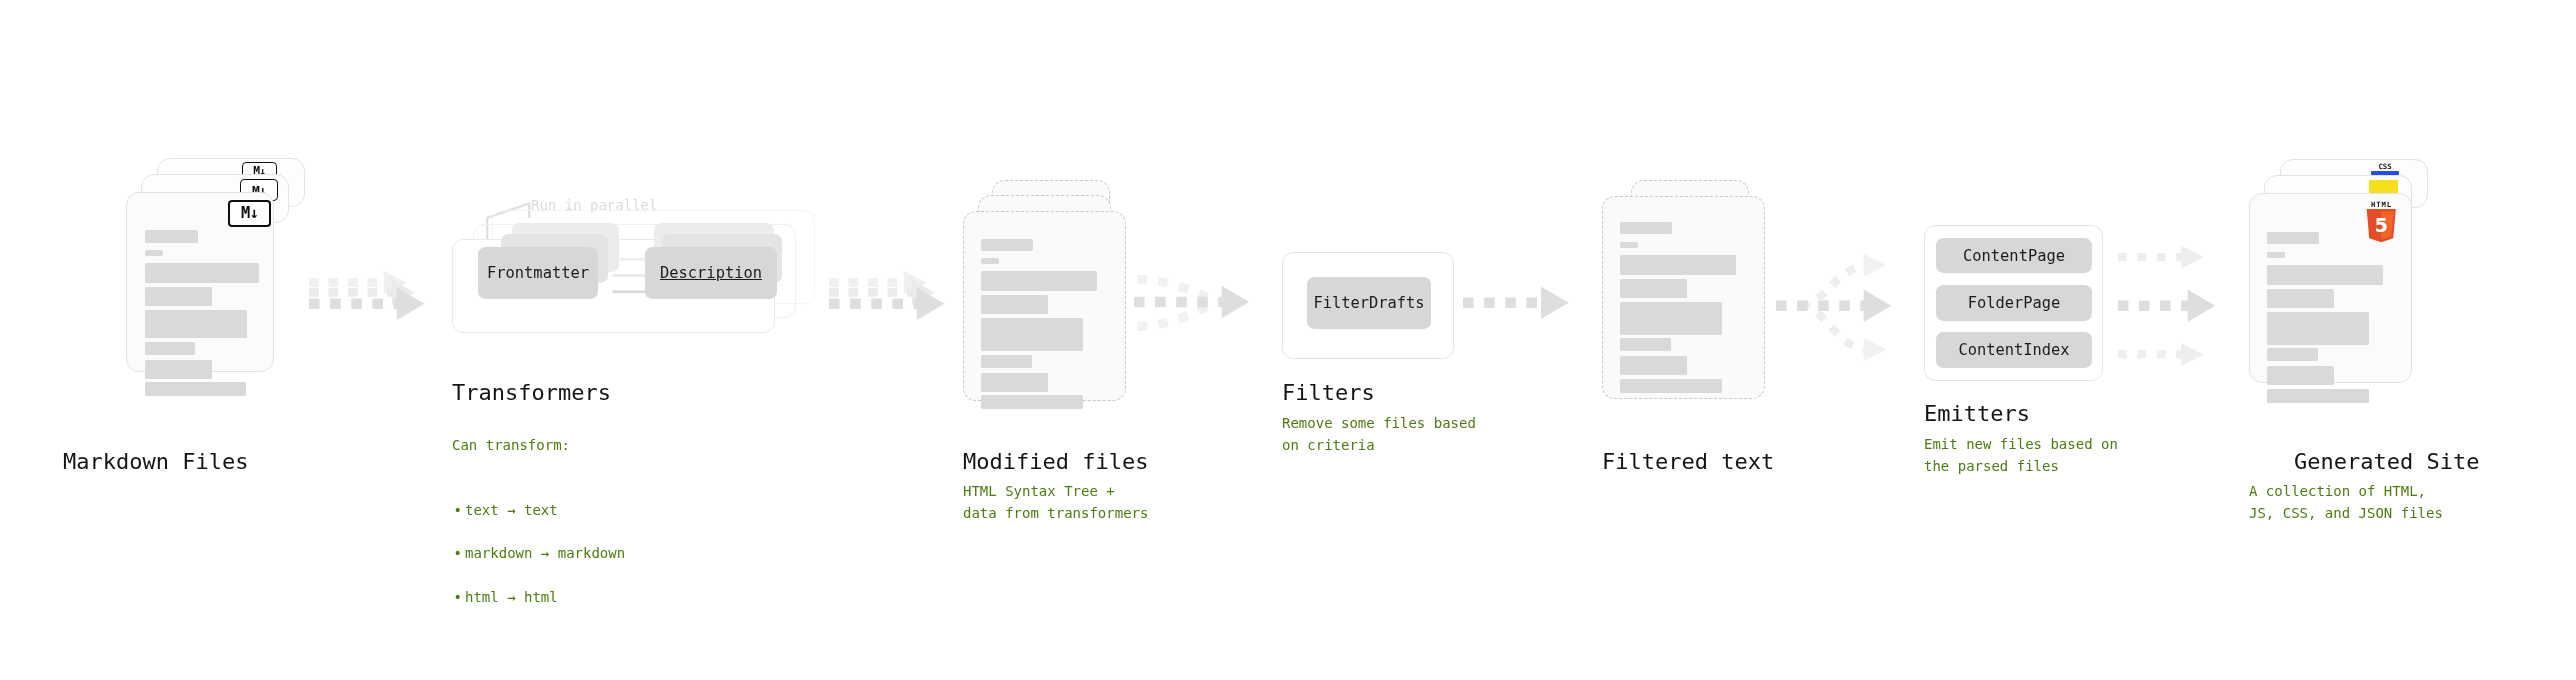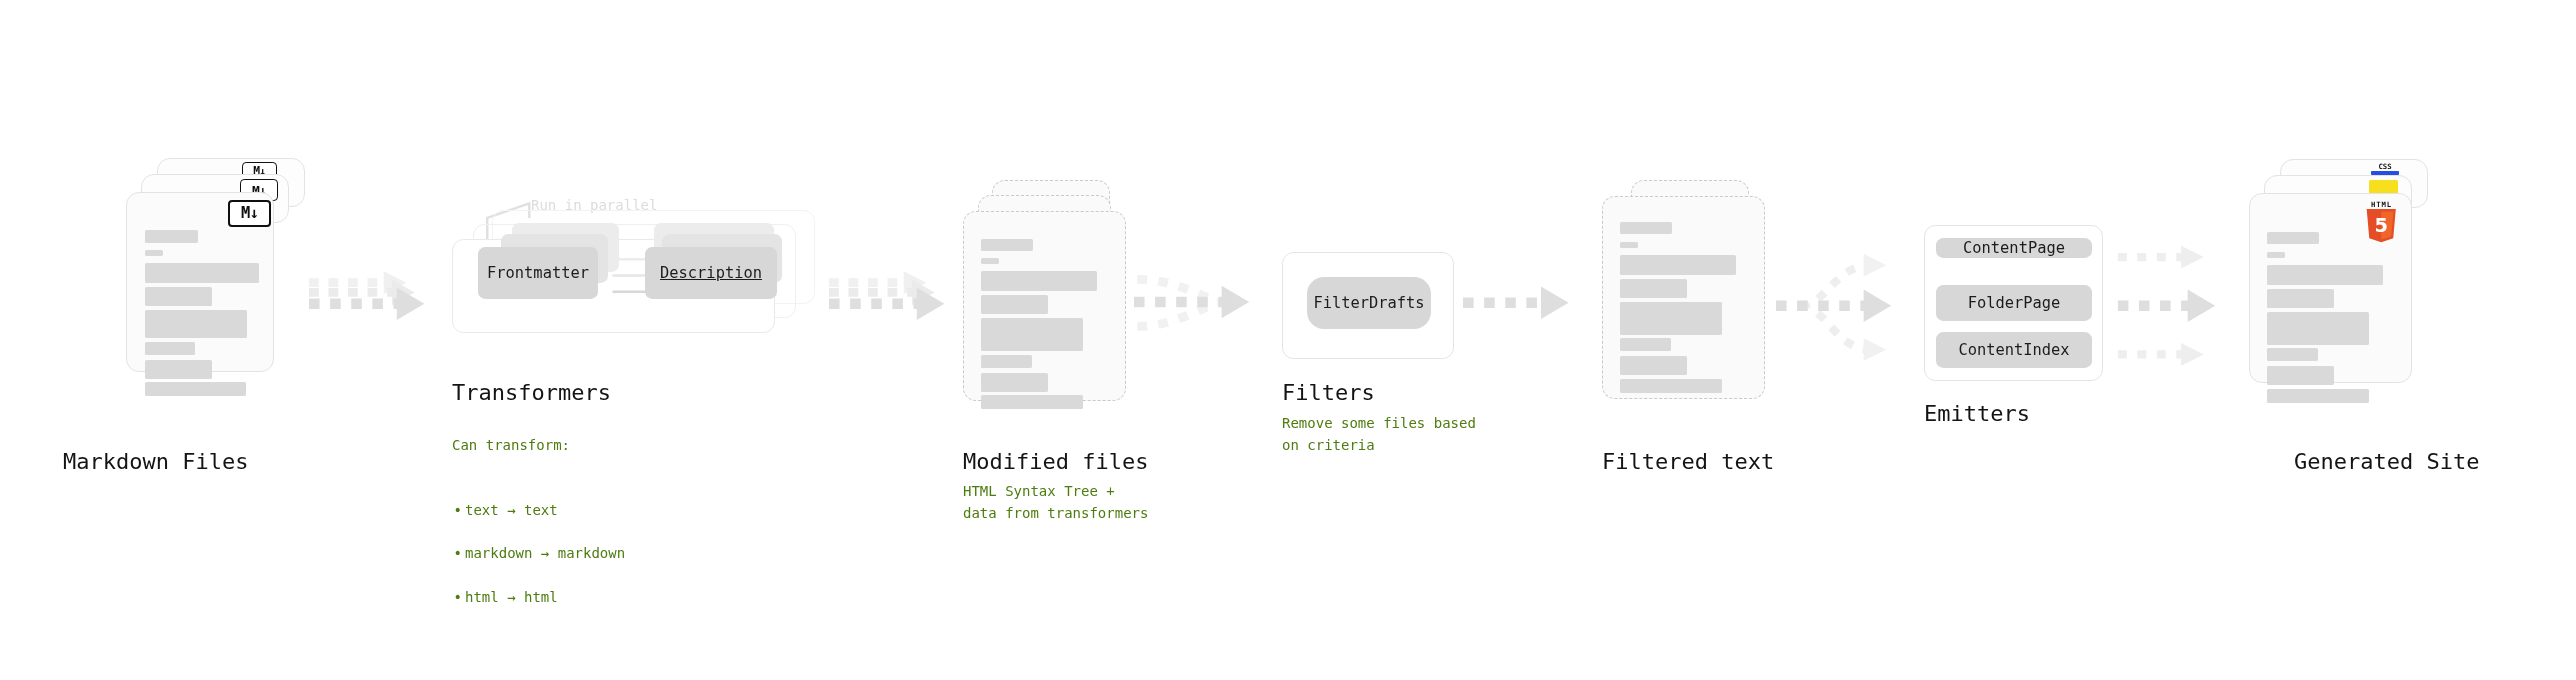--- a/index.html
+++ b/index.html
@@ -222,21 +222,21 @@
 data from transformers</div>
 
   <svg style="left:1134px; top:268px; width:146px; height:73px;" viewBox="0 0 180 90">
     <path d="M4 14 C 50 14, 78 34, 108 42" fill="none" stroke="#f1f1f1" stroke-width="11" stroke-dasharray="12 14"></path>
     <path d="M4 72 C 50 72, 78 50, 108 42" fill="none" stroke="#f1f1f1" stroke-width="11" stroke-dasharray="12 14"></path>
     <line x1="0" y1="42" x2="112" y2="42" stroke="#dedede" stroke-width="13" stroke-dasharray="13 13"></line>
     <polygon points="108,22 142,42 108,62" fill="#dedede"></polygon>
   </svg>
 
   <div class="groupbox" style="left:1282px; top:252px; width:172px; height:107px;"></div>
-  <div class="chip" style="left:1307px; top:277px; width:124px; height:52px;border-radius:17px;">
+  <div class="chip" style="left:1307px; top:277px; width:124px; height:52px;">
     <span>FilterDrafts</span>
   </div>
   <div class="title" style="left:1282px; top:380px;">Filters</div>
   <div class="sub" style="left:1282px; top:413px;">Remove some files based
 on criteria</div>
 
   <svg style="left:1463px; top:283px; width:130px; height:46px;" viewBox="0 0 160 56">
     <line x1="0" y1="24" x2="100" y2="24" stroke="#dedede" stroke-width="13" stroke-dasharray="13 13"></line>
     <polygon points="96,4 130,24 96,44" fill="#dedede"></polygon>
   </svg>
@@ -258,30 +258,32 @@
   <svg style="left:1776px; top:236px; width:146px; height:146px;" viewBox="0 0 180 180">
     <path d="M30 86 C 60 86, 72 40, 112 36" fill="none" stroke="#eeeeee" stroke-width="10" stroke-dasharray="11 13"></path>
     <polygon points="108,22 136,36 108,50" fill="#f1f1f1"></polygon>
     <path d="M30 86 C 60 86, 72 136, 112 140" fill="none" stroke="#eeeeee" stroke-width="10" stroke-dasharray="11 13"></path>
     <polygon points="108,126 136,140 108,154" fill="#f1f1f1"></polygon>
     <line x1="0" y1="86" x2="112" y2="86" stroke="#dedede" stroke-width="13" stroke-dasharray="13 13"></line>
     <polygon points="108,66 142,86 108,106" fill="#dedede"></polygon>
   </svg>
 
   <div class="groupbox" style="left:1924px; top:225px; width:179px; height:156px;"></div>
-  <div class="chip" style="left:1936px; top:238px; width:156px; height:20px;">
+  <div class="chip" style="left:1936px; top:238px; width:156px; height:35px;">
     <span>ContentPage</span>
   </div>
   <div class="chip" style="left:1936px; top:285px; width:156px; height:36px;">
     <span>FolderPage</span>
   </div>
   <div class="chip" style="left:1936px; top:332px; width:156px; height:36px;">
     <span>ContentIndex</span>
   </div>
   <div class="title" style="left:1924px; top:401px;">Emitters</div>
+  <div class="sub" style="left:1924px; top:434px;">Emit new files based on
+the parsed files</div>
 
   <svg style="left:2113px; top:236px; width:146px; height:146px;" viewBox="0 0 180 180">
     <line x1="6" y1="26" x2="86" y2="26" stroke="#eeeeee" stroke-width="10" stroke-dasharray="11 13"></line>
     <polygon points="84,12 112,26 84,40" fill="#eeeeee"></polygon>
     <line x1="6" y1="86" x2="96" y2="86" stroke="#dedede" stroke-width="13" stroke-dasharray="13 13"></line>
     <polygon points="92,66 126,86 92,106" fill="#dedede"></polygon>
     <line x1="6" y1="146" x2="86" y2="146" stroke="#eeeeee" stroke-width="10" stroke-dasharray="11 13"></line>
     <polygon points="84,132 112,146 84,160" fill="#eeeeee"></polygon>
   </svg>
 
@@ -311,15 +313,17 @@
     <div class="bar" style="left:18px; top:73px;  width:52px;  height:12.2px;"></div>
     <div class="bar" style="left:18px; top:93px; width:18px;  height:5.7px;"></div>
     <div class="bar" style="left:18px; top:106px; width:116px; height:20.3px;"></div>
     <div class="bar" style="left:18px; top:130px; width:67px;  height:18.7px;"></div>
     <div class="bar" style="left:18px; top:153px; width:102px; height:32.5px;"></div>
     <div class="bar" style="left:18px; top:189px; width:51px;  height:13px;"></div>
     <div class="bar" style="left:18px; top:207px; width:67px;  height:18.7px;"></div>
     <div class="bar" style="left:18px; top:230px; width:102px; height:14px;"></div>
   </div>
   <div class="title" style="left:2249px; top:449px;margin-left:45px;">Generated Site</div>
+  <div class="sub" style="left:2249px; top:481px;">A collection of HTML,
+JS, CSS, and JSON files</div>
 
 </div>
 
 
 </body></html>

